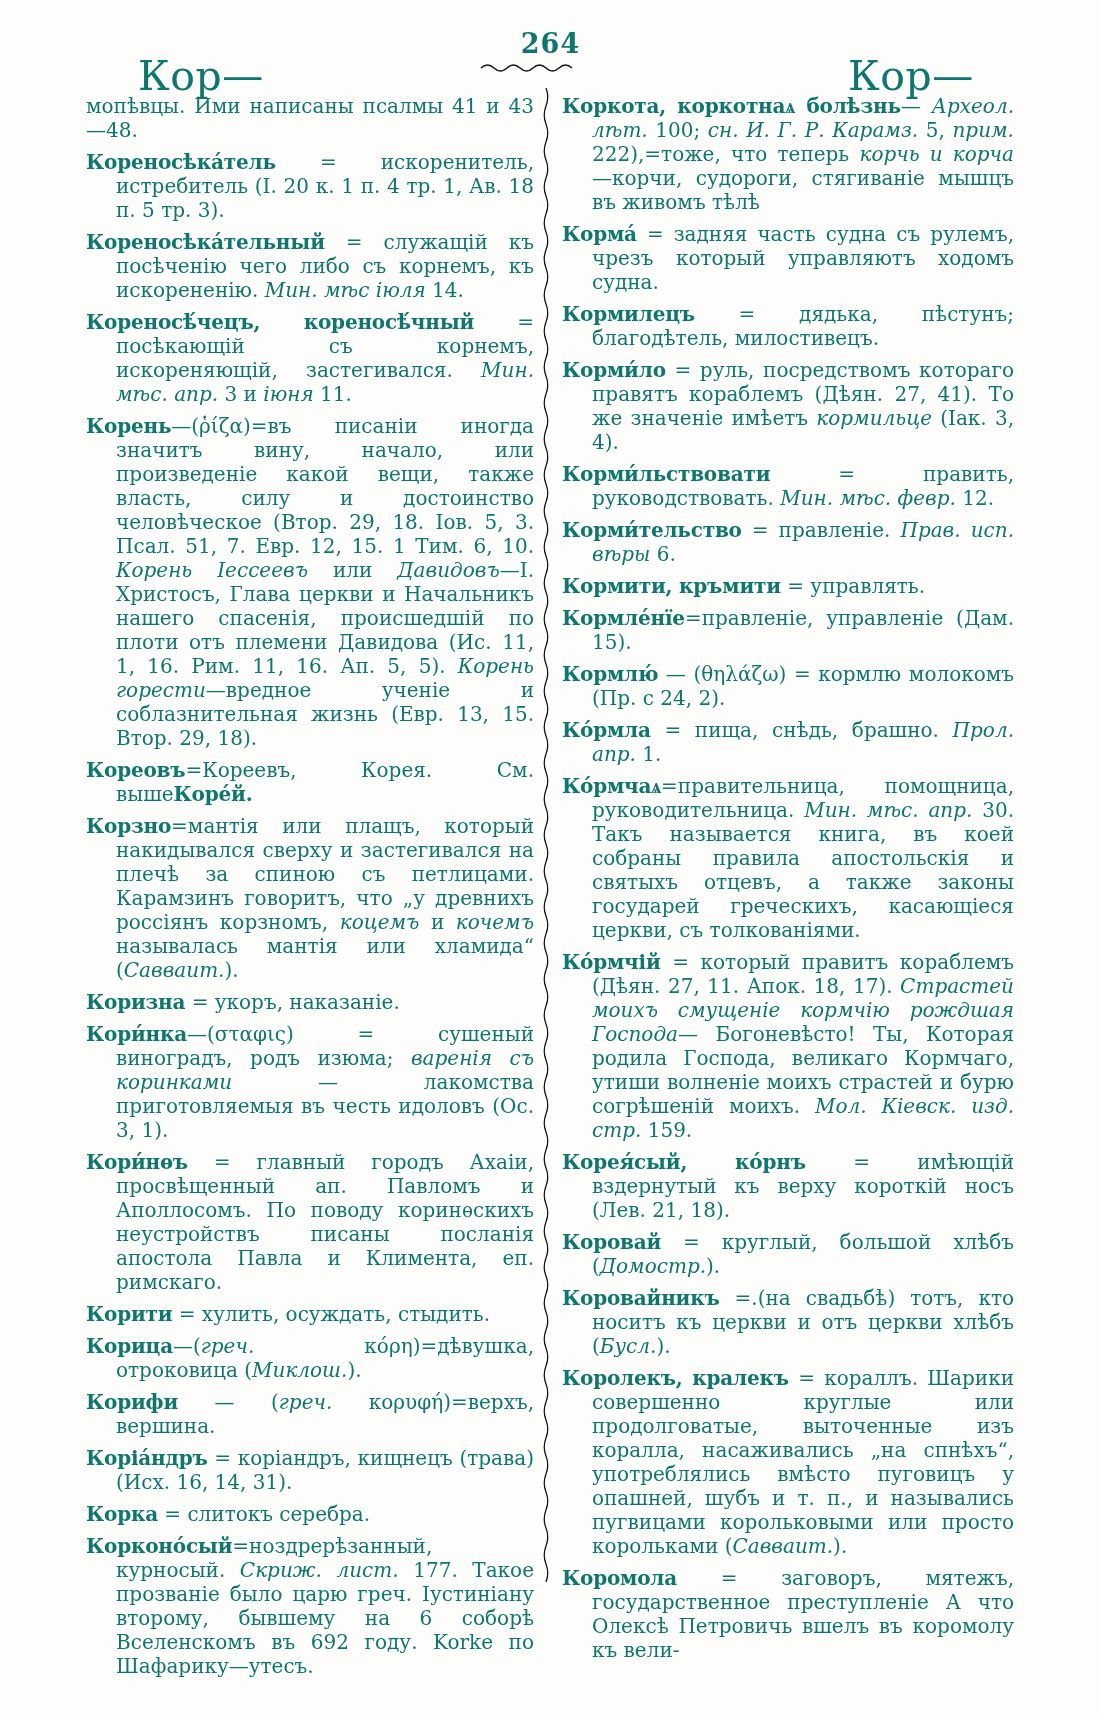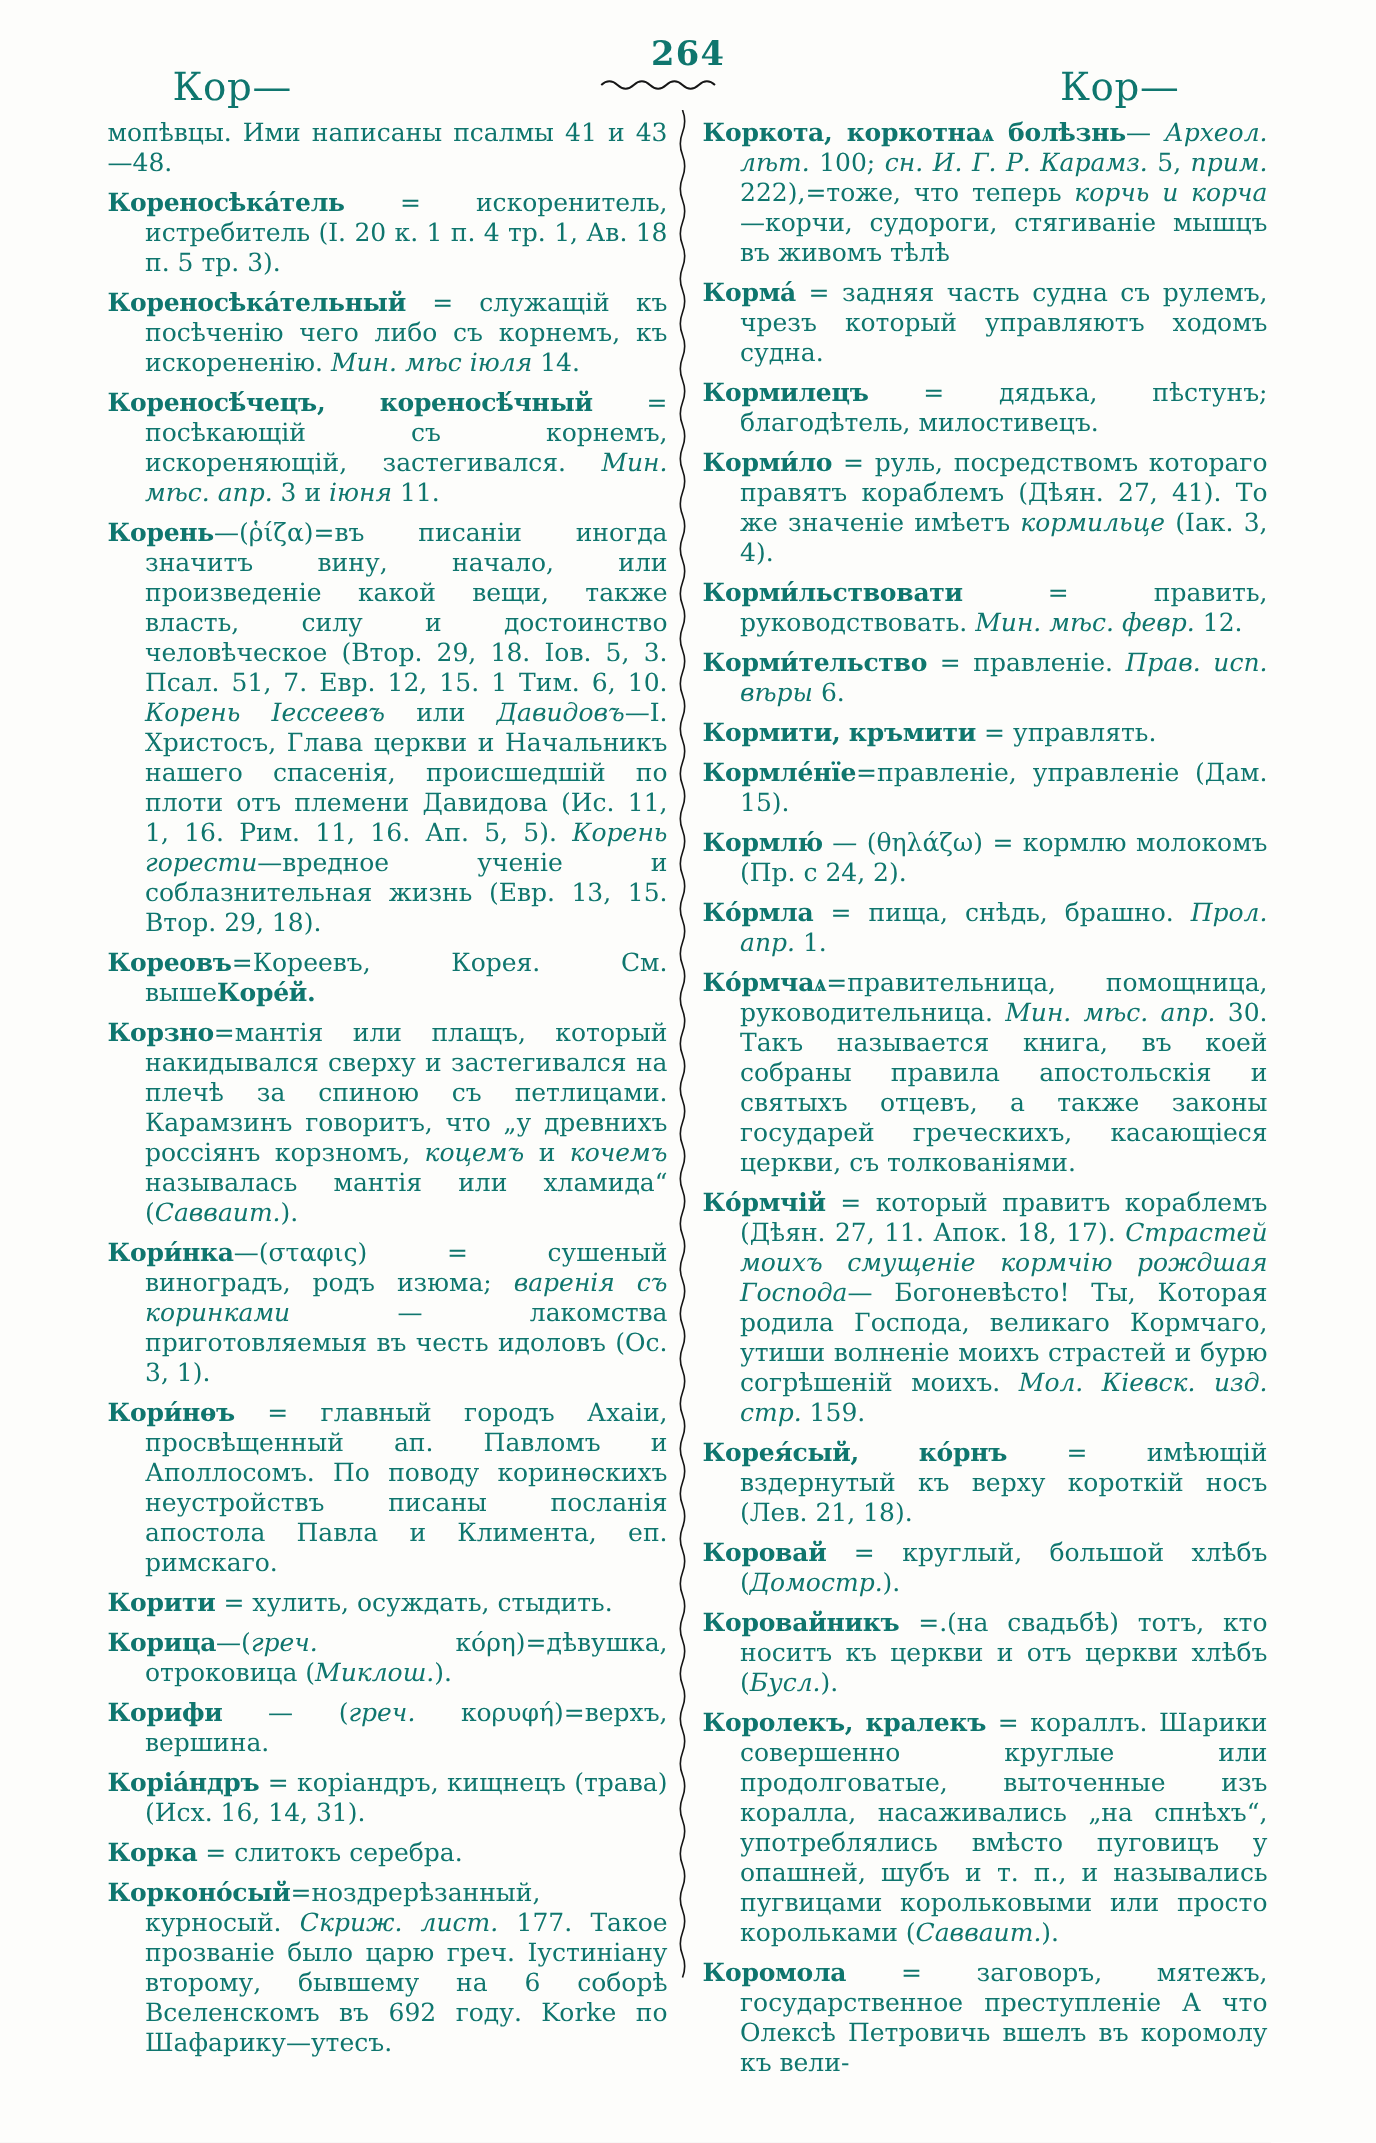--- a/index.html
+++ b/index.html
@@ -17,21 +17,21 @@
   }
   .page-number {
     position:absolute; top:28px; left:0; right:0;
     text-align:center;
     font-size:27px; font-weight:700;
     letter-spacing:1px;
   }
   .squiggle { position:absolute; top:60px; left:478px; }
   .running-head {
     position:absolute; top:52px;
-    font-size:31px;
+    font-size:41px;
     letter-spacing:0.5px;
   }
   .running-head.left  { left:138px; }
   .running-head.right { left:848px; }
   .column {
     position:absolute; top:94px;
   }
   .column.left  { left:86px;  width:448px; }
   .column.right { left:562px; width:452px; }
   .divider { position:absolute; top:88px; left:541px; }
@@ -68,20 +68,21 @@
   </svg>
 
   <div class="column left">
       <p class="entry cont"><span class="seg-p">мопѣвцы. Ими написаны псалмы 41 и 43—48.</span></p>
       <p class="entry"><span class="seg-h">Кореносѣка́тель</span><span class="seg-p"> = искоренитель, истребитель (І. 20 к. 1 п. 4 тр. 1, Ав. 18 п. 5 тр. 3).</span></p>
       <p class="entry"><span class="seg-h">Кореносѣка́тельный</span><span class="seg-p"> = служащій къ посѣченію чего либо съ корнемъ, къ искорененію. </span><span class="seg-i">Мин. мѣс іюля</span><span class="seg-p"> 14.</span></p>
       <p class="entry"><span class="seg-h">Кореносѣ́чецъ, кореносѣ́чный</span><span class="seg-p"> = посѣкающій съ корнемъ, искореняющій, застегивался. </span><span class="seg-i">Мин. мѣс. апр.</span><span class="seg-p"> 3 и </span><span class="seg-i">іюня</span><span class="seg-p"> 11.</span></p>
       <p class="entry"><span class="seg-h">Корень</span><span class="seg-p">—(ῥίζα)=въ писаніи иногда значитъ вину, начало, или произведеніе какой вещи, также власть, силу и достоинство человѣческое (Втор. 29, 18. Іов. 5, 3. Псал. 51, 7. Евр. 12, 15. 1 Тим. 6, 10. </span><span class="seg-i">Корень Іессеевъ</span><span class="seg-p"> или </span><span class="seg-i">Давидовъ</span><span class="seg-p">—І. Христосъ, Глава церкви и Начальникъ нашего спасенія, происшедшій по плоти отъ племени Давидова (Ис. 11, 1, 16. Рим. 11, 16. Ап. 5, 5). </span><span class="seg-i">Корень горести</span><span class="seg-p">—вредное ученіе и соблазнительная жизнь (Евр. 13, 15. Втор. 29, 18).</span></p>
       <p class="entry"><span class="seg-h">Кореовъ</span><span class="seg-p">=Кореевъ, Корея. См. выше</span><span class="seg-h">Коре́й.</span></p>
       <p class="entry"><span class="seg-h">Корзно</span><span class="seg-p">=мантія или плащъ, который накидывался сверху и застегивался на плечѣ за спиною съ петлицами. Карамзинъ говоритъ, что „у древнихъ россіянъ корзномъ, </span><span class="seg-i">коцемъ</span><span class="seg-p"> и </span><span class="seg-i">кочемъ</span><span class="seg-p"> называлась мантія или хламида“ (</span><span class="seg-i">Савваит.</span><span class="seg-p">).</span></p>
+      <p class="entry"><span class="seg-h">Коризна</span><span class="seg-p"> = укоръ, наказаніе.</span></p>
       <p class="entry"><span class="seg-h">Кори́нка</span><span class="seg-p">—(σταφις) = сушеный виноградъ, родъ изюма; </span><span class="seg-i">варенія съ коринками</span><span class="seg-p"> — лакомства приготовляемыя въ честь идоловъ (Ос. 3, 1).</span></p>
       <p class="entry"><span class="seg-h">Кори́нѳъ</span><span class="seg-p"> = главный городъ Ахаіи, просвѣщенный ап. Павломъ и Аполлосомъ. По поводу коринѳскихъ неустройствъ писаны посланія апостола Павла и Климента, еп. римскаго.</span></p>
       <p class="entry"><span class="seg-h">Корити</span><span class="seg-p"> = хулить, осуждать, стыдить.</span></p>
       <p class="entry"><span class="seg-h">Корица</span><span class="seg-p">—(</span><span class="seg-i">греч.</span><span class="seg-p"> κόρη)=дѣвушка, отроковица (</span><span class="seg-i">Миклош.</span><span class="seg-p">).</span></p>
       <p class="entry"><span class="seg-h">Корифи</span><span class="seg-p"> — (</span><span class="seg-i">греч.</span><span class="seg-p"> κορυφή)=верхъ, вершина.</span></p>
       <p class="entry"><span class="seg-h">Коріа́ндръ</span><span class="seg-p"> = коріандръ, кищнецъ (трава) (Исх. 16, 14, 31).</span></p>
       <p class="entry"><span class="seg-h">Корка</span><span class="seg-p"> = слитокъ серебра.</span></p>
       <p class="entry"><span class="seg-h">Корконо́сый</span><span class="seg-p">=ноздрерѣзанный, курносый. </span><span class="seg-i">Скриж. лист.</span><span class="seg-p"> 177. Такое прозваніе было царю греч. Іустиніану второму, бывшему на 6 соборѣ Вселенскомъ въ 692 году. Korke по Шафарику—утесъ.</span></p>
     </div>
   <div class="column right">

